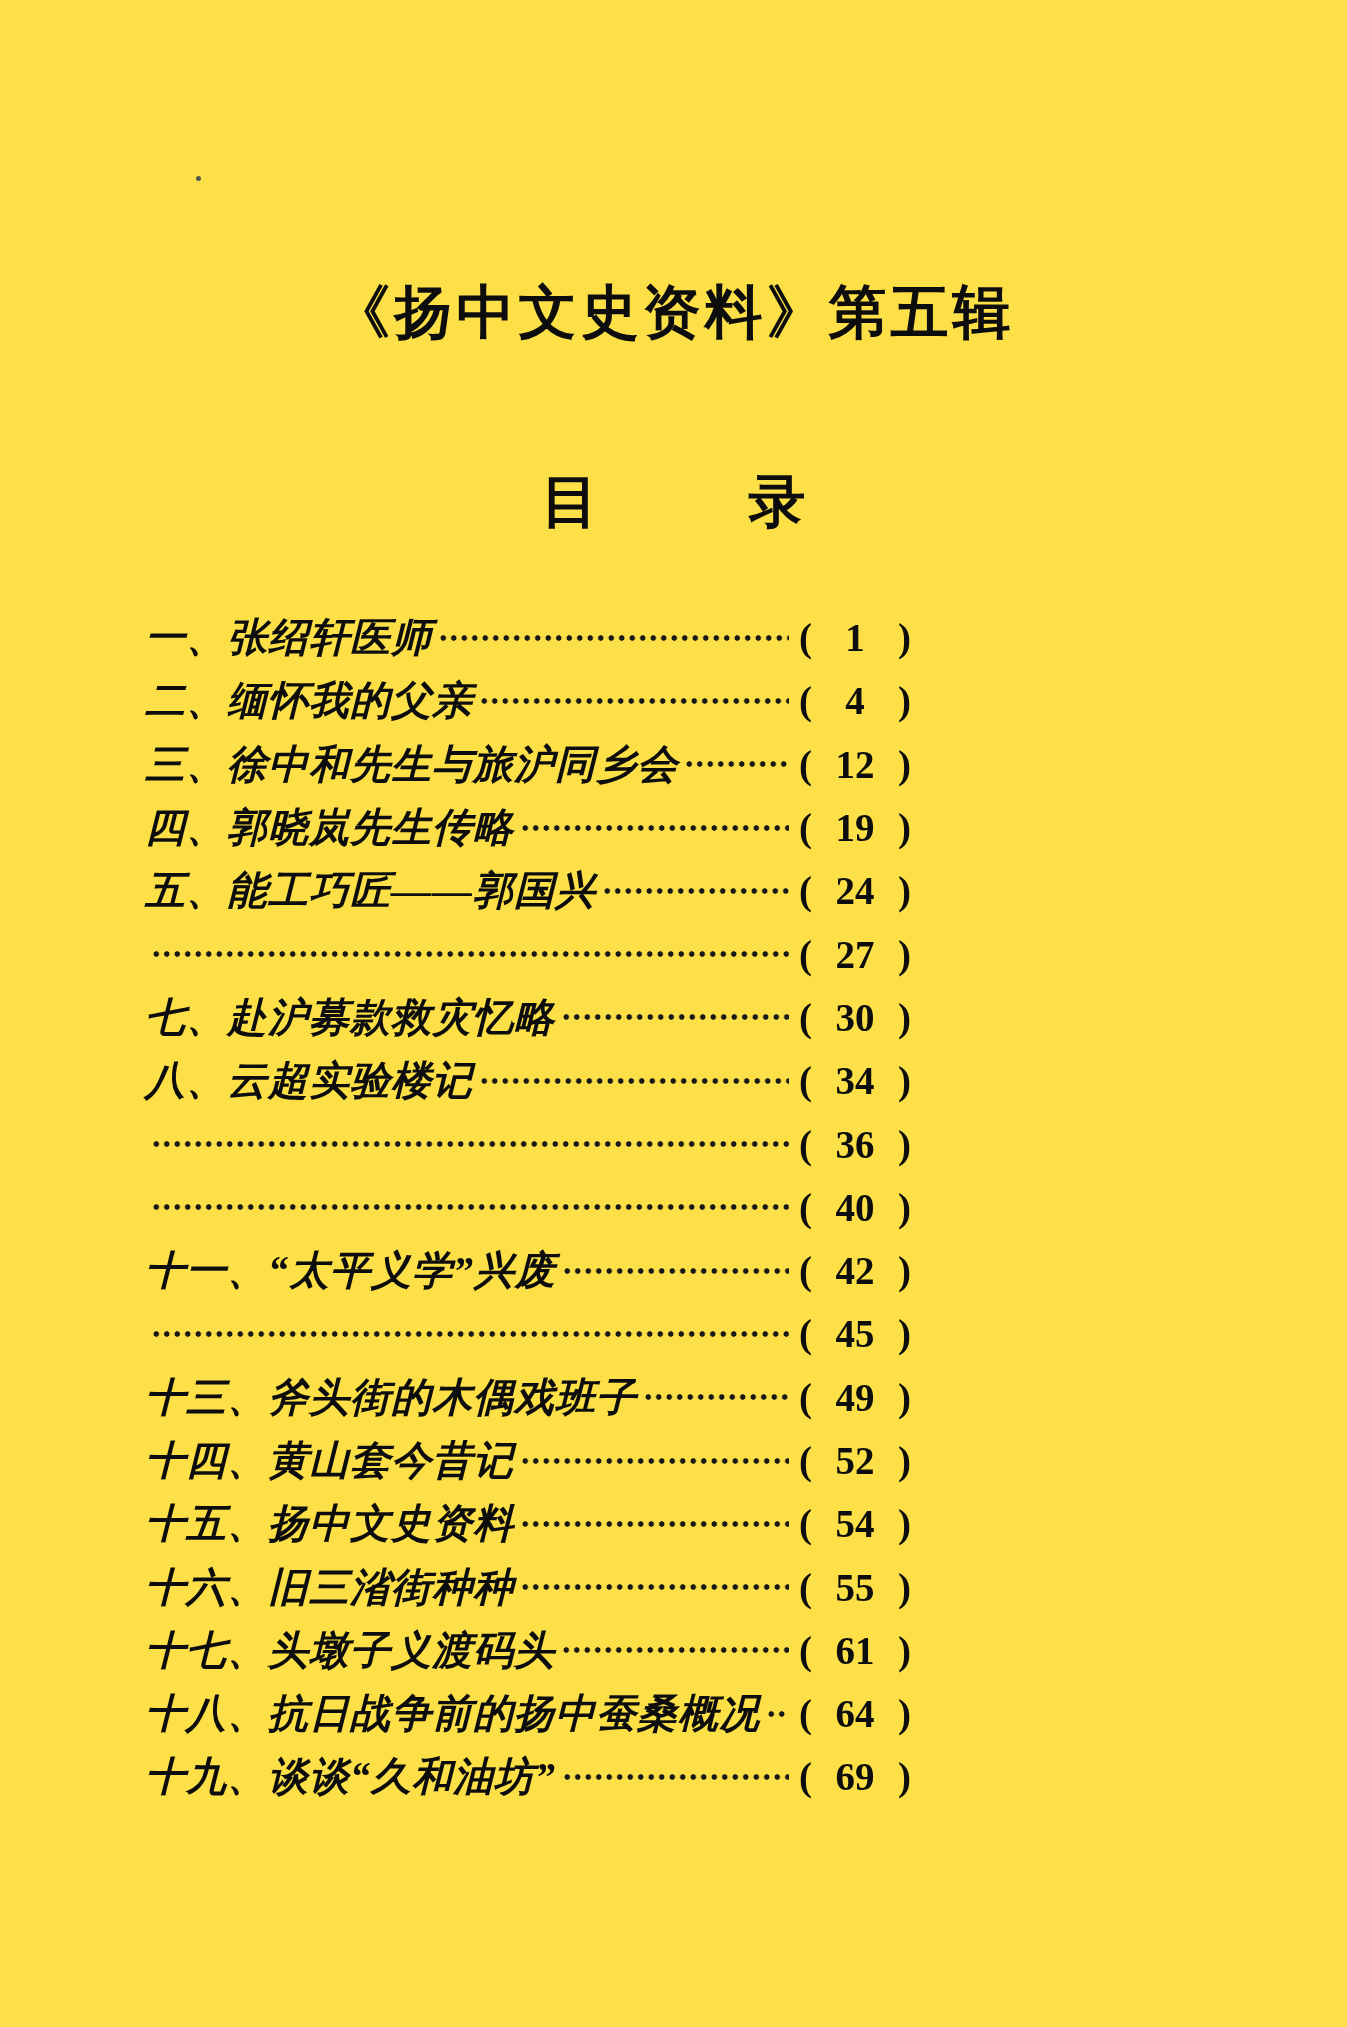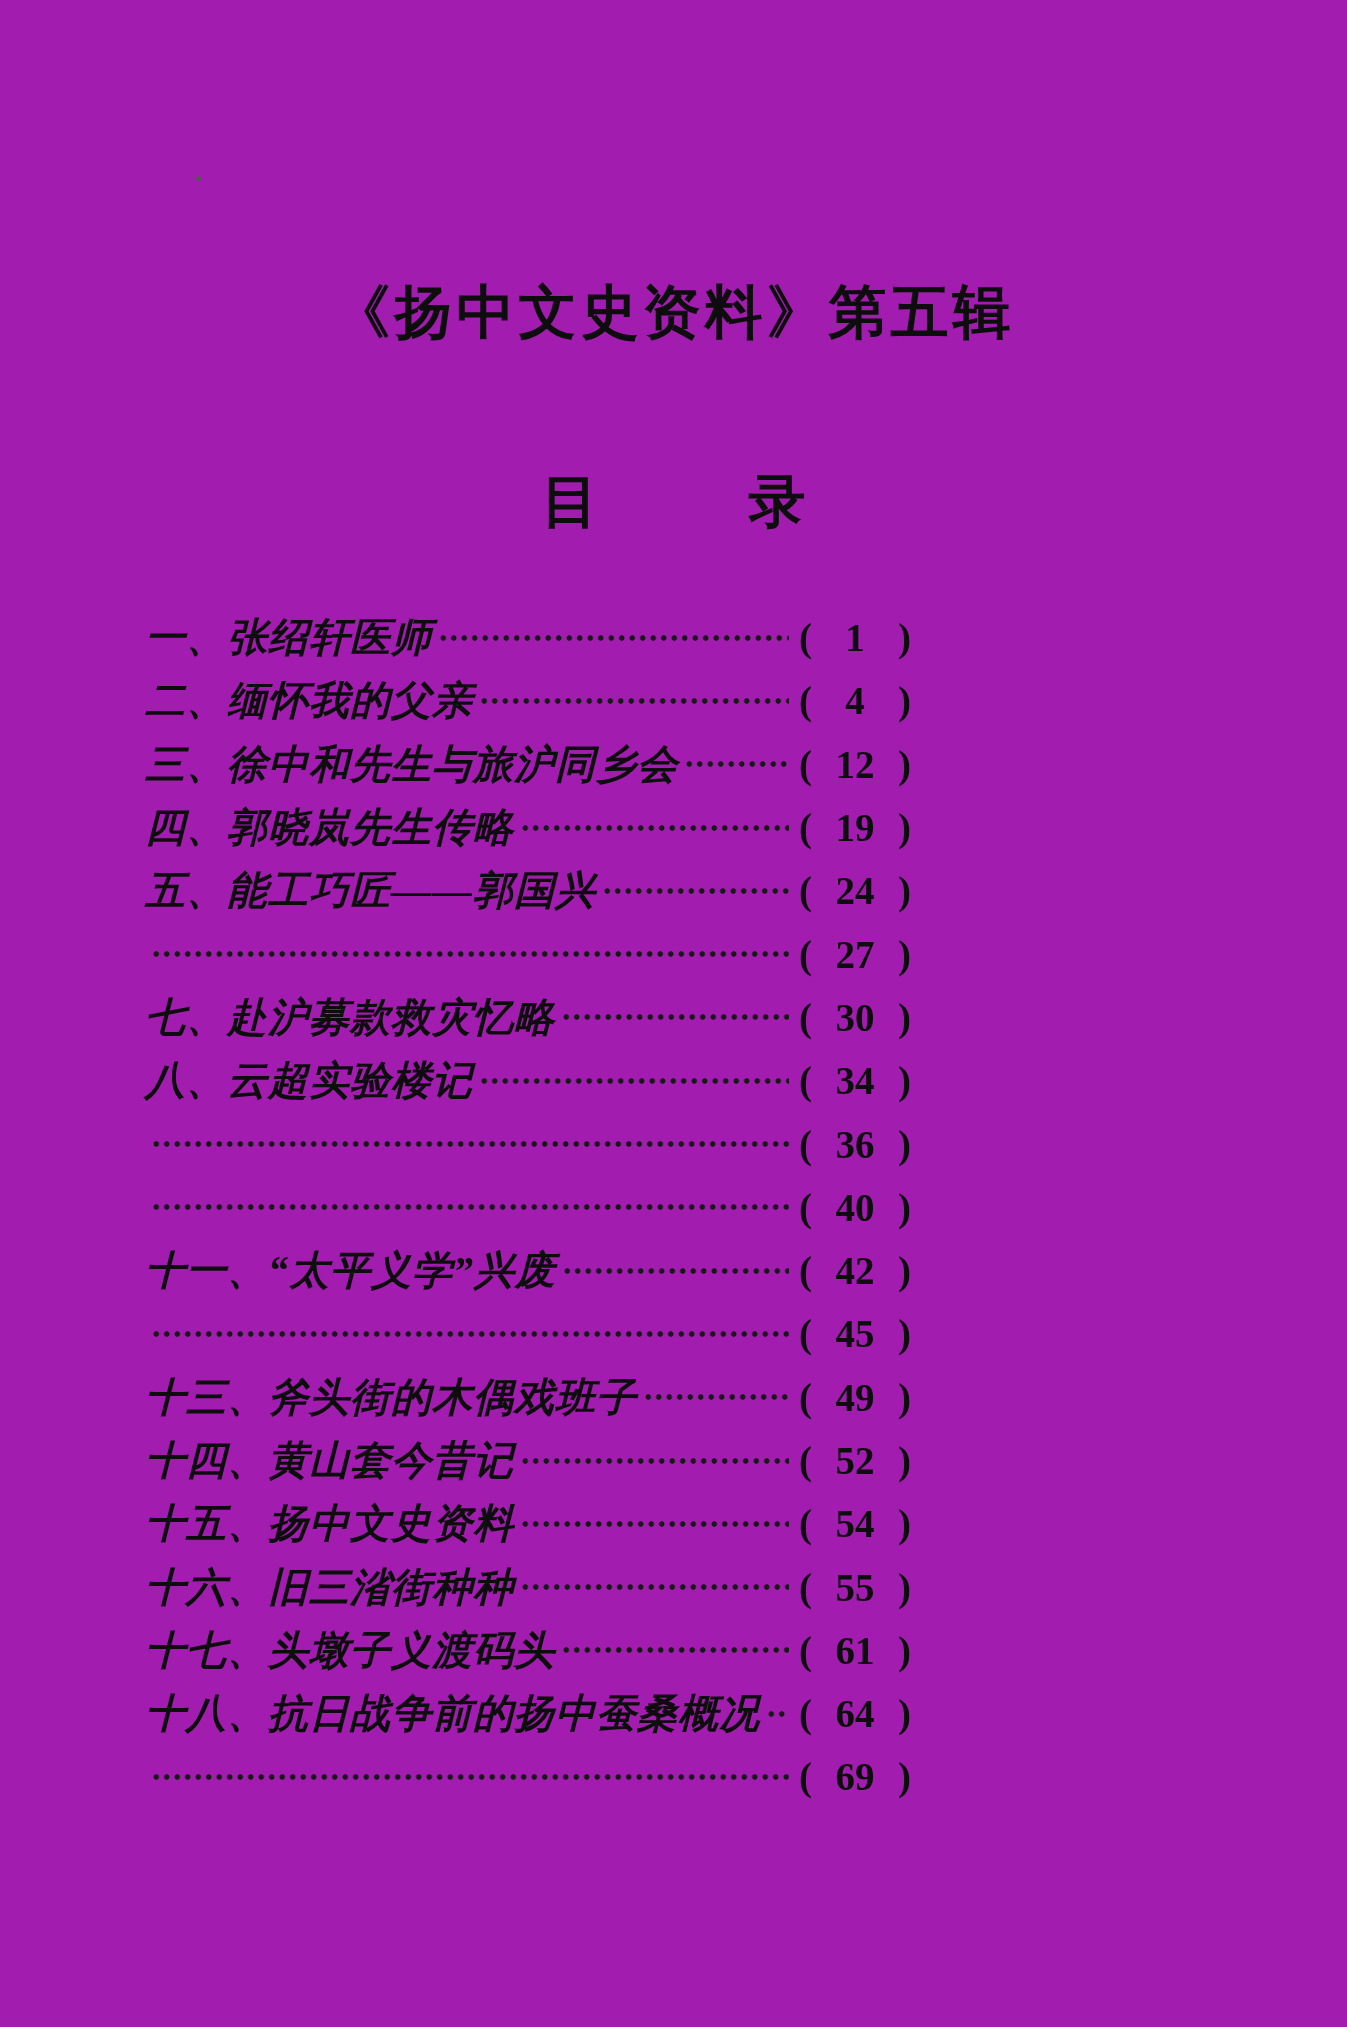--- a/index.html
+++ b/index.html
@@ -5,21 +5,21 @@
   html, body {
     margin: 0;
     padding: 0;
     background: #e8e8e8;
   }
   .page {
     position: relative;
     width: 1347px;
     height: 2027px;
     margin: 0 auto;
-    background: #a21caf;
+    background: #fde047;
     overflow: hidden;
     font-family: "Liberation Serif", "DejaVu Serif", serif;
     color: #0d0d0d;
   }
   .speck {
     position: absolute;
     left: 196px;
     top: 176px;
     width: 5px;
     height: 5px;
@@ -278,20 +278,21 @@
     <span class="toc-label">十八、抗日战争前的扬中蚕桑概况</span>
     <span class="dot-leader"></span>
     <span class="page-num">
       <span>(</span>
       <span class="digits">64</span>
       <span>)</span>
     </span>
   </div>
 
   <div class="toc-row">
+    <span class="toc-label">十九、谈谈“久和油坊”</span>
     <span class="dot-leader"></span>
     <span class="page-num">
       <span>(</span>
       <span class="digits">69</span>
       <span>)</span>
     </span>
   </div>
 </div>
 
 </div>

